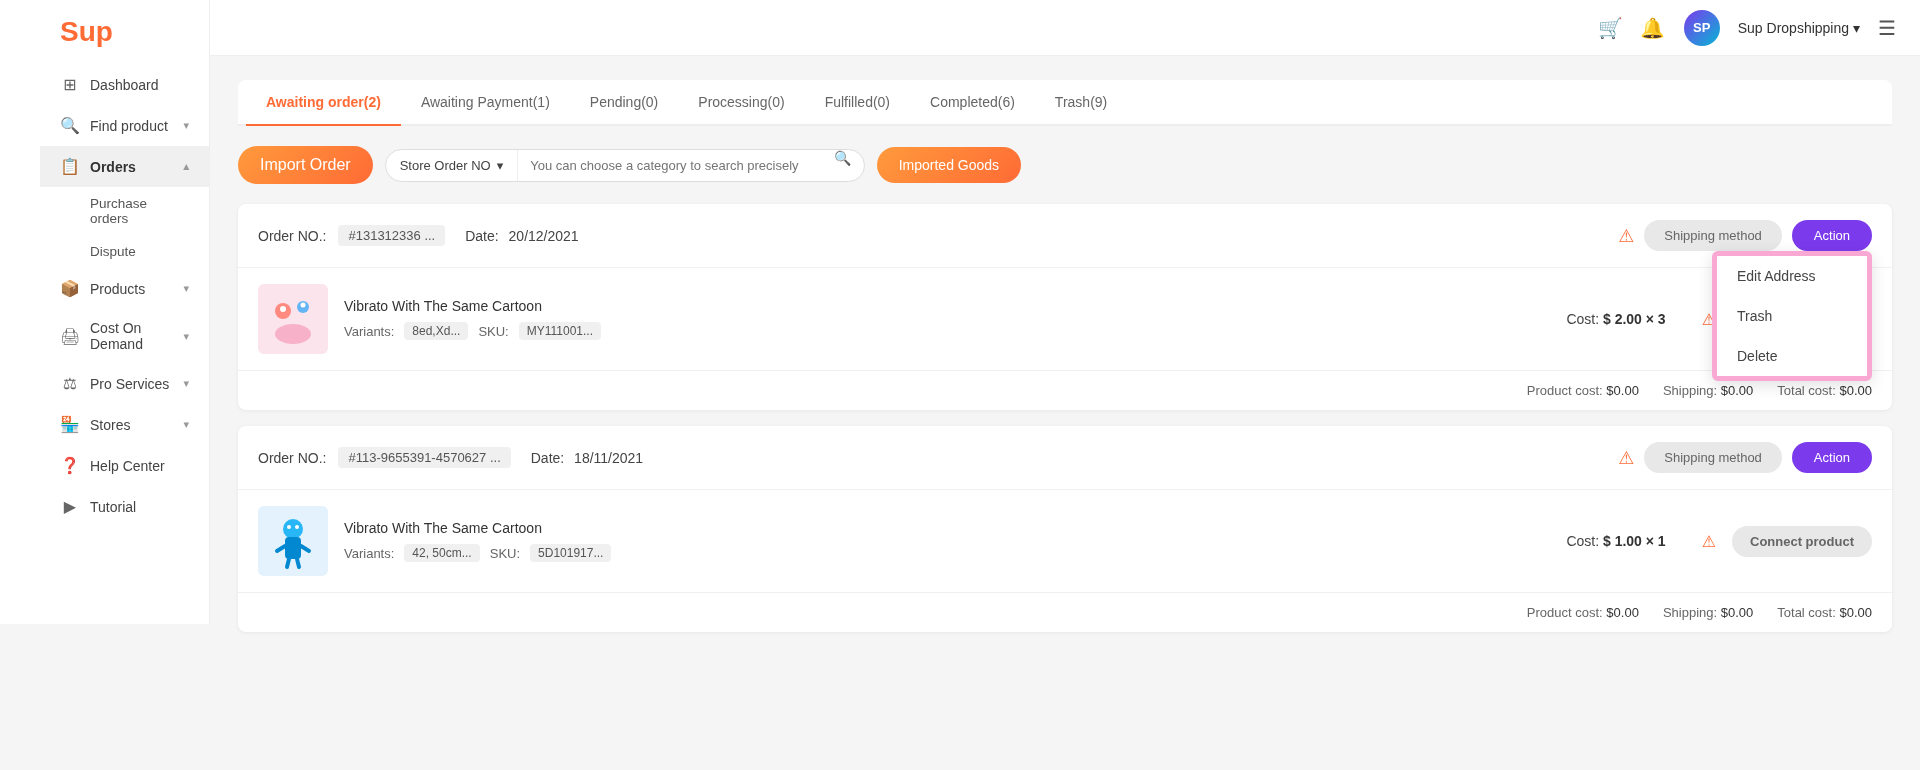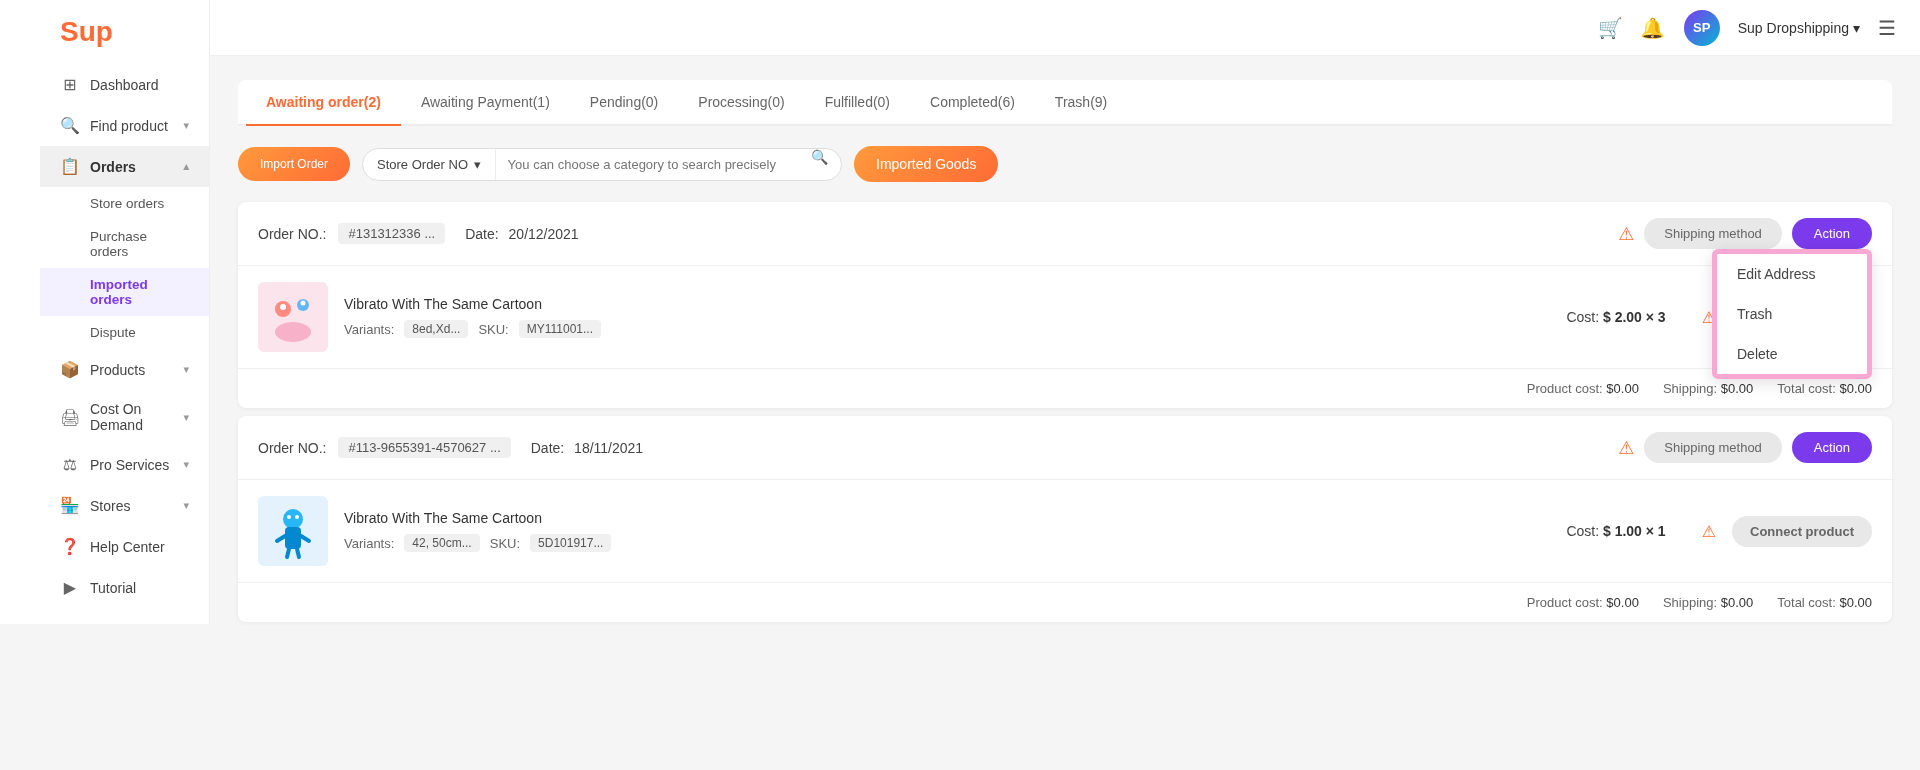--- a/index.html
+++ b/index.html
@@ -124,21 +124,21 @@
       align-items: center;
       gap: 12px;
       margin-bottom: 20px;
     }
     .btn-import {
       background: linear-gradient(135deg, #ff9a3c, #ff6b35);
       color: #fff;
       border: none;
       border-radius: 20px;
       padding: 10px 22px;
-      font-size: 12px;
+      font-size: 16px;
       cursor: pointer;
       font-weight: 500;
       white-space: nowrap;
     }
     .btn-imported-goods {
       background: linear-gradient(135deg, #ff9a3c, #ff6b35);
       color: #fff;
       border: none;
       border-radius: 20px;
       padding: 10px 22px;
@@ -176,21 +176,21 @@
       font-size: 13px;
       color: #999;
       background: transparent;
     }
     .search-icon { color: #999; padding-right: 12px; font-size: 14px; }
 
     
     .order-card {
       background: #fff;
       border-radius: 8px;
-      margin-bottom: 8px;
+      margin-bottom: 16px;
       overflow: visible;
       box-shadow: 0 1px 4px rgba(0,0,0,0.06);
     }
     .order-header {
       display: flex;
       align-items: center;
       padding: 16px 20px;
       border-bottom: 1px solid #f0f0f0;
       gap: 12px;
     }
@@ -333,27 +333,21 @@
     <span class="chevron">▾</span>
   </div>
 
   <div class="nav-item active">
     <span class="nav-icon">📋</span>
     <span>Orders</span>
     <span class="chevron">▴</span>
   </div>
 
   <div class="subnav-item">
-    <span>Store orders</span>
-  </div>
-  <div class="subnav-item">
     <span>Purchase orders</span>
-  </div>
-  <div class="subnav-item active">
-    <span>Imported orders</span>
   </div>
   <div class="subnav-item">
     <span>Dispute</span>
   </div>
 
   <div class="nav-item">
     <span class="nav-icon">📦</span>
     <span>Products</span>
     <span class="chevron">▾</span>
   </div>

